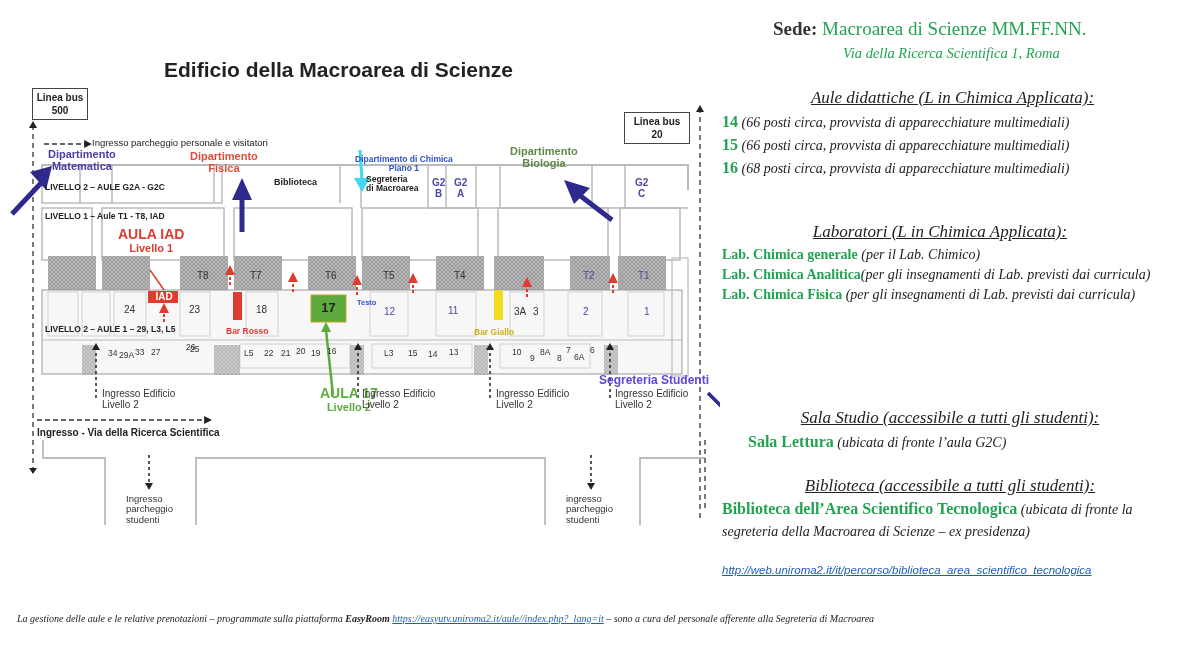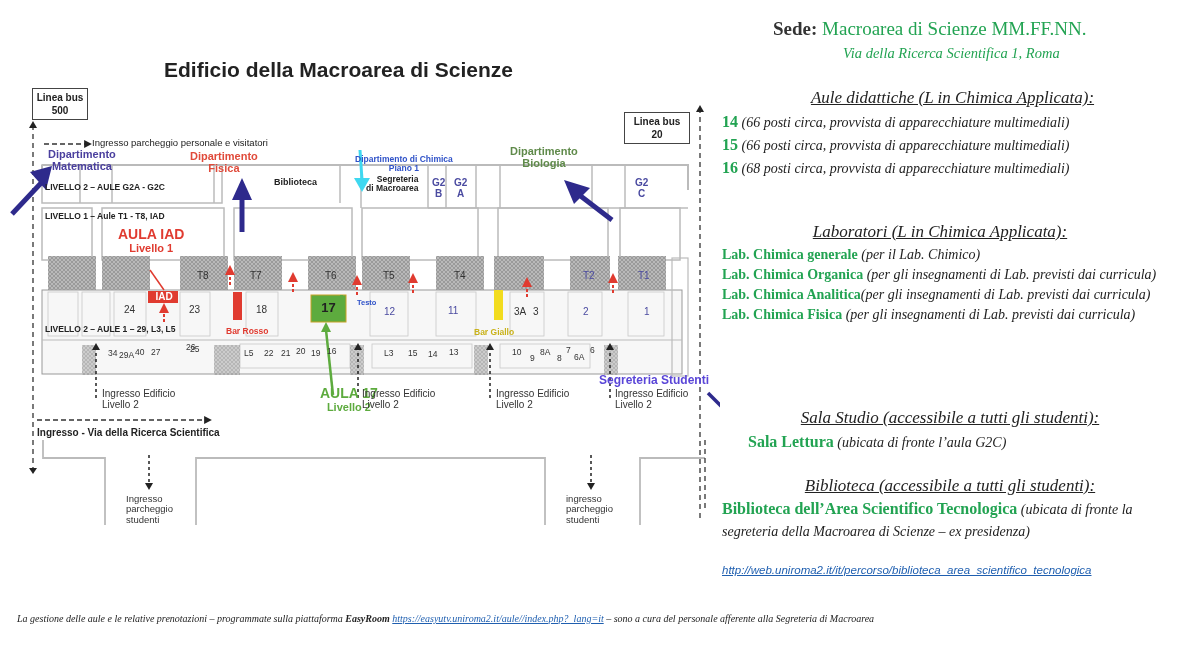--- a/index.html
+++ b/index.html
@@ -213,21 +213,21 @@
   <div class="map-text lbl-chem" style="left:355px;top:155px;">
     <div>Dipartimento di Chimica</div>
     <div>Piano 1</div>
   </div>
   <div class="map-text lbl-dept-green" style="left:510px;top:145px;">
     <div>Dipartimento</div>
     <div>Biologia</div>
   </div>
 
   <div class="map-text lbl-small lbl-bold" style="left:274px;top:178px;font-size:9px;">Biblioteca</div>
-  <div class="map-text lbl-small lbl-bold" style="left:366px;top:175px;font-size:8.5px;text-align:right;">
+  <div class="map-text lbl-small lbl-bold" style="left:366px;top:175px;font-size:8.5px;text-align:left;">
     <div>Segreteria</div>
     <div>di Macroarea</div>
   </div>
 
   <div class="room room-blue lbl-bold" style="left:432px;top:177px;">
     <div>G2</div>
       <div>B</div>
   </div>
   <div class="room room-blue lbl-bold" style="left:454px;top:177px;">
     <div>G2</div>
@@ -266,21 +266,21 @@
   <div class="room" style="left:256px;top:304px;">18</div>
   <div class="room room-blue" style="left:384px;top:306px;">12</div>
   <div class="room room-blue" style="left:448px;top:305px;">11</div>
   <div class="room" style="left:514px;top:306px;">3A</div>
   <div class="room" style="left:533px;top:306px;">3</div>
   <div class="room room-blue" style="left:583px;top:306px;">2</div>
   <div class="room room-blue" style="left:644px;top:306px;">1</div>
 
   <div class="room" style="left:108px;top:348px;font-size:8.5px;">34</div>
   <div class="room" style="left:119px;top:350px;font-size:8.5px;">29A</div>
-  <div class="room" style="left:135px;top:347px;font-size:8.5px;">40</div>
+  <div class="room" style="left:135px;top:347px;font-size:8.5px;">33</div>
   <div class="room" style="left:151px;top:347px;font-size:8.5px;">27</div>
   <div class="room" style="left:186px;top:342px;font-size:8.5px;">26</div>
   <div class="room" style="left:190px;top:344px;font-size:8.5px;">25</div>
   <div class="room" style="left:244px;top:348px;font-size:8.5px;">L5</div>
   <div class="room" style="left:264px;top:348px;font-size:8.5px;">22</div>
   <div class="room" style="left:281px;top:348px;font-size:8.5px;">21</div>
   <div class="room" style="left:296px;top:346px;font-size:8.5px;">20</div>
   <div class="room" style="left:311px;top:348px;font-size:8.5px;">19</div>
   <div class="room" style="left:327px;top:346px;font-size:8.5px;">16</div>
   <div class="room" style="left:384px;top:348px;font-size:8.5px;">L3</div>
@@ -347,21 +347,20 @@
   <span>(66 posti circa, provvista di apparecchiature multimediali)</span>
 </div>
 <div class="rp line" style="left:722px;top:159px;">
   <span class="num">16</span>
   <span>(68 posti circa, provvista di apparecchiature multimediali)</span>
 </div>
 
 <div class="rp sec-title" style="left:720px;top:222px;width:440px;">Laboratori (L in Chimica Applicata):</div>
 <div class="rp lab" style="left:722px;top:245px;">
   <div><b>Lab. Chimica generale</b><i> (per il Lab. Chimico)</i></div>
-  <div><b>Lab. Chimica Organica</b><i> (per gli insegnamenti di Lab. previsti dai curricula)</i></div>
   <div><b>Lab. Chimica Analitica</b><i>(per gli insegnamenti di Lab. previsti dai curricula)</i></div>
   <div><b>Lab. Chimica Fisica</b><i> (per gli insegnamenti di Lab. previsti dai curricula)</i></div>
 </div>
 
 <div class="rp sec-title" style="left:720px;top:408px;width:460px;">Sala Studio (accessibile a tutti gli studenti):</div>
 <div class="rp" style="left:748px;top:433px;font-size:14px;white-space:nowrap;">
   <b class="green" style="font-size:16px;">Sala Lettura</b>
   <i>(ubicata di fronte l’aula G2C)</i>
 </div>
 

